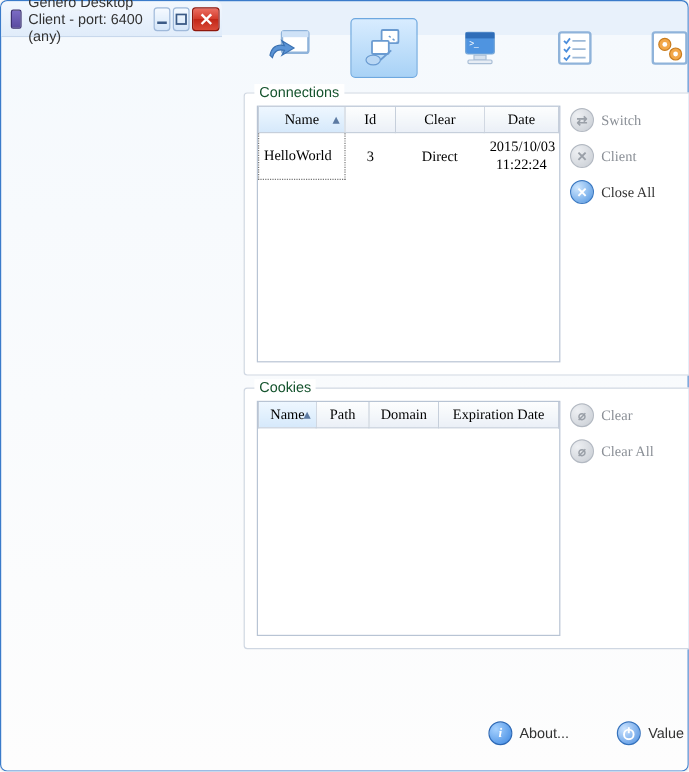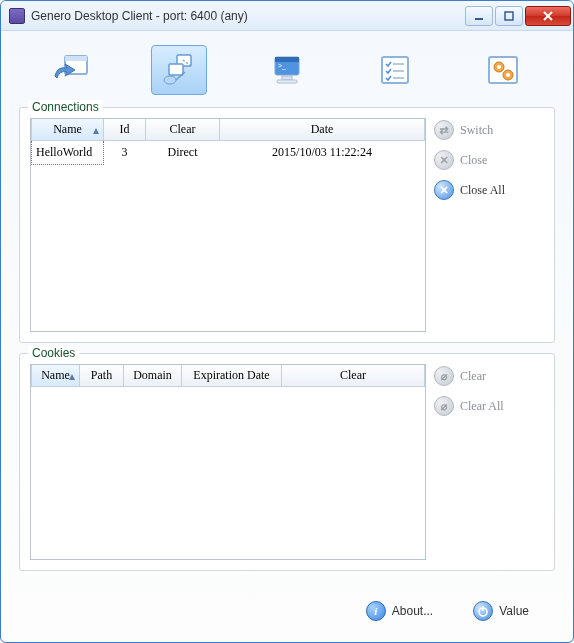--- a/index.html
+++ b/index.html
@@ -12,21 +12,21 @@
     height: 643px;
     overflow: hidden;
   }
   .window {
     width: 574px;
     height: 643px;
     border: 1px solid #3a7bca;
     border-radius: 6px;
     background: linear-gradient(to bottom, #e8f1fb 0, #e8f1fb 28px, #f5f9fd 28px, #fdfdfd 100%);
     display: flex;
-    flex-direction: column;
+    flex-direction: row;
     box-shadow: 0 0 3px rgba(0,0,0,0.2);
   }
   
   .titlebar {
     height: 30px;
     display: flex;
     align-items: center;
     padding: 0 2px 0 8px;
     background: linear-gradient(to bottom, #f3f8fe, #e0ecfa);
     border-top-left-radius: 5px;
@@ -322,21 +322,21 @@
             </tbody>
           </table>
         </div>
         <div class="side-actions">
           <div class="side-btn disabled">
             <span class="round-icon grey">⇄</span>
             <span>Switch</span>
           </div>
           <div class="side-btn disabled">
             <span class="round-icon grey">✕</span>
-            <span>Close</span>
+            <span>Client</span>
           </div>
           <div class="side-btn">
             <span class="round-icon blue">✕</span>
             <span>Close All</span>
           </div>
         </div>
       </div>
     </fieldset>
 
     <fieldset class="group cookies">

